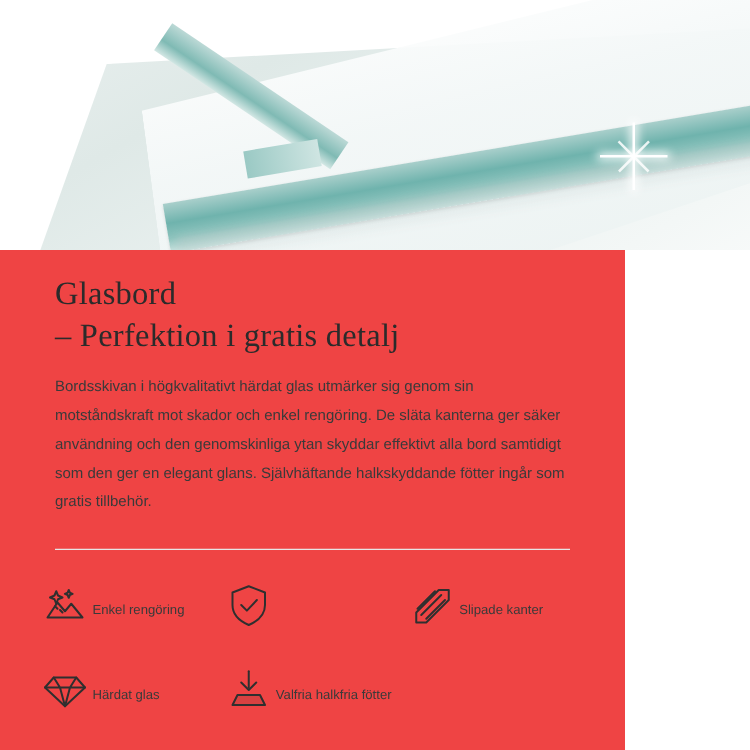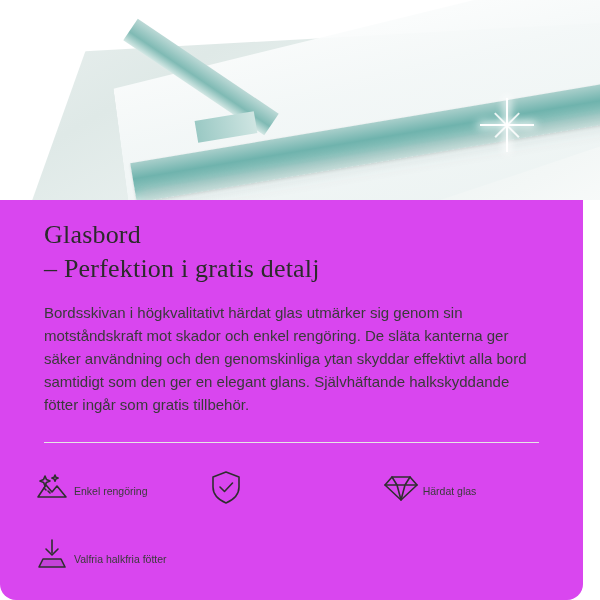--- a/index.html
+++ b/index.html
@@ -8,25 +8,24 @@
   }
   body {
     width: 600px;
     height: 600px;
     background: #ffffff;
     font-family: "Liberation Sans", sans-serif;
     overflow: hidden;
   }
   .page {
     position: relative;
-    width: 583px;
+    width: 500px;
     height: 600px;
-    background: #d946ef;
+    background: #ef4444;
     box-sizing: border-box;
-    border-radius: 16px;
   }
 
   
   .hero {
     position: relative;
     width: 600px;
     height: 200px;
     overflow: hidden;
     background: #ffffff;
   }
@@ -140,21 +139,21 @@
     font-family: "Liberation Serif", serif;
     font-size: 26px;
     line-height: 34px;
     color: #2b2b2b;
     font-weight: 400;
     margin: 18px 0 0 0;
     letter-spacing: .2px;
   }
   .headline .line2 { display: block; }
   .body-copy {
-    font-size: 15px;
+    font-size: 12px;
     line-height: 23px;
     color: #3a3a3a;
     max-width: 512px;
   }
 
   
   .divider {
     margin: 26px 0 0 0;
     height: 1px;
     background: #e6e6e6;
@@ -231,20 +230,29 @@
 
     <div class="feature">
       <div class="feature-icon">
         <svg width="40" height="40" viewBox="0 0 40 40" fill="none" stroke="#2f2f2f" stroke-width="1.6" stroke-linecap="round" stroke-linejoin="round">
           <path d="M20 5 L33 10 v10 c0 8 -6 13 -13 16 -7 -3 -13 -8 -13 -16 V10 Z"></path>
           <path d="M14 20 l4.5 4.5 L26.5 16"></path>
         </svg>
       </div>
     </div>
 
+    <div class="feature">
+      <div class="feature-icon">
+        <svg width="40" height="40" viewBox="0 0 40 40" fill="none" stroke="#2f2f2f" stroke-width="1.6" stroke-linecap="round" stroke-linejoin="round">
+          <path d="M8 26 L26 8 L34 8 L34 16 L16 34 L8 34 Z"></path>
+          <path d="M12 28 L28 12 M16 31 L31 16 M9 23 L23 9"></path>
+        </svg>
+      </div>
+      <div class="feature-label">Slipade kanter</div>
+    </div>
 
     <div class="feature">
       <div class="feature-icon">
         <svg width="40" height="40" viewBox="0 0 40 40" fill="none" stroke="#2f2f2f" stroke-width="1.6" stroke-linecap="round" stroke-linejoin="round">
           <path d="M11 10 H29 L36 18 L20 33 L4 18 Z"></path>
           <path d="M4 18 H36 M11 10 L16 18 L20 33 M29 10 L24 18 L20 33"></path>
         </svg>
       </div>
       <div class="feature-label">Härdat glas</div>
     </div>

